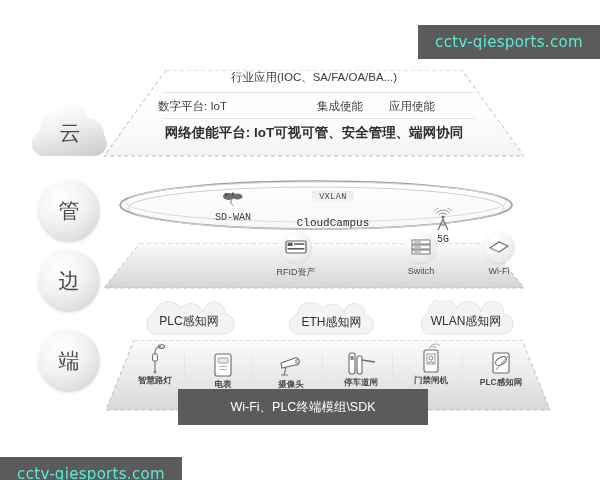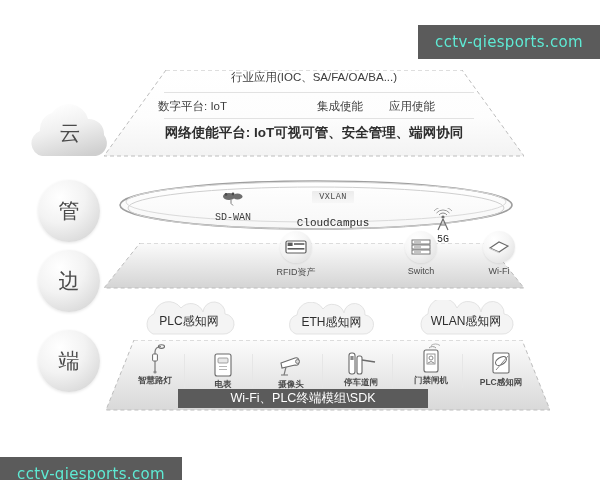--- a/index.html
+++ b/index.html
@@ -120,21 +120,21 @@
   .dev-label{font-size:8.5px;color:#4a4a4a;margin-top:1px;white-space:nowrap;}
   #dv-0{left:16px;top:4px;}
   #dv-1{left:84px;top:8px;}
   #dv-2{left:152px;top:8px;}
   #dv-3{left:222px;top:6px;}
   #dv-4{left:292px;top:4px;}
   #dv-5{left:362px;top:6px;}
   .dev-sep{position:absolute;width:1px;background:#e6e6e6;top:14px;height:34px;}
 
   #sdk-bar{
-    position:absolute;left:178px;top:389px;width:250px;height:19px;
+    position:absolute;left:178px;top:389px;width:250px;height:36px;
     background:#5b5b5b;color:#ffffff;font-size:12.5px;
     display:flex;align-items:center;justify-content:center;
   }
 </style>
 </head>
 <body>
 
 <div class="stage">
 
   <div id="cloud-slab">

